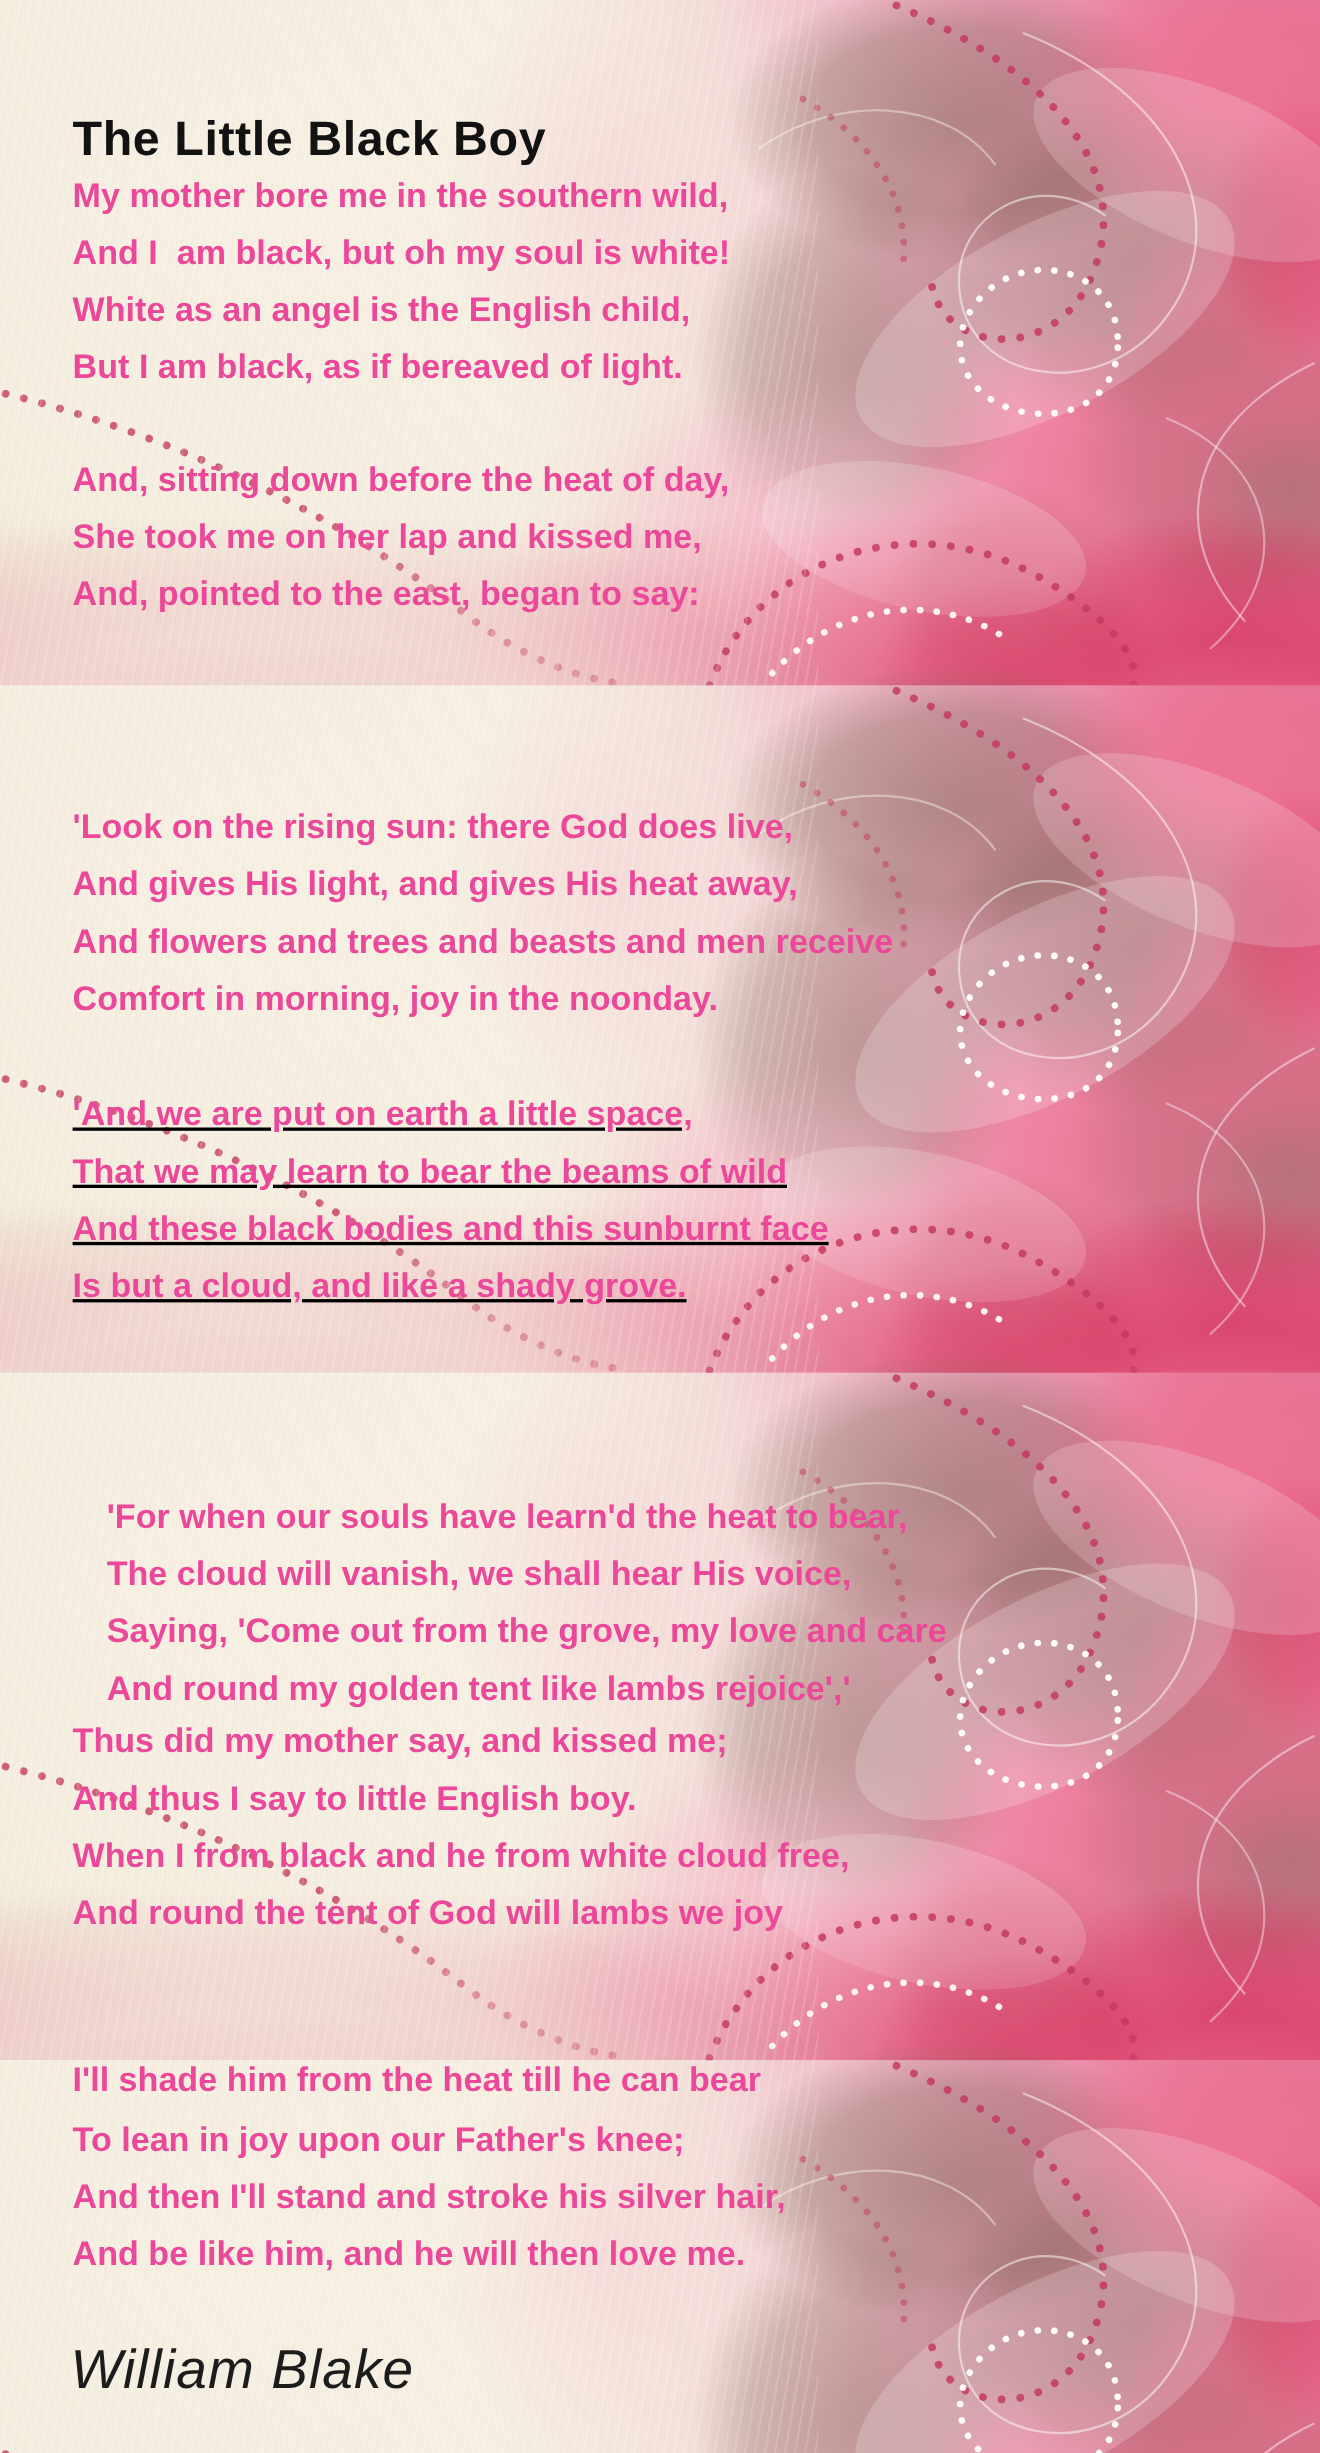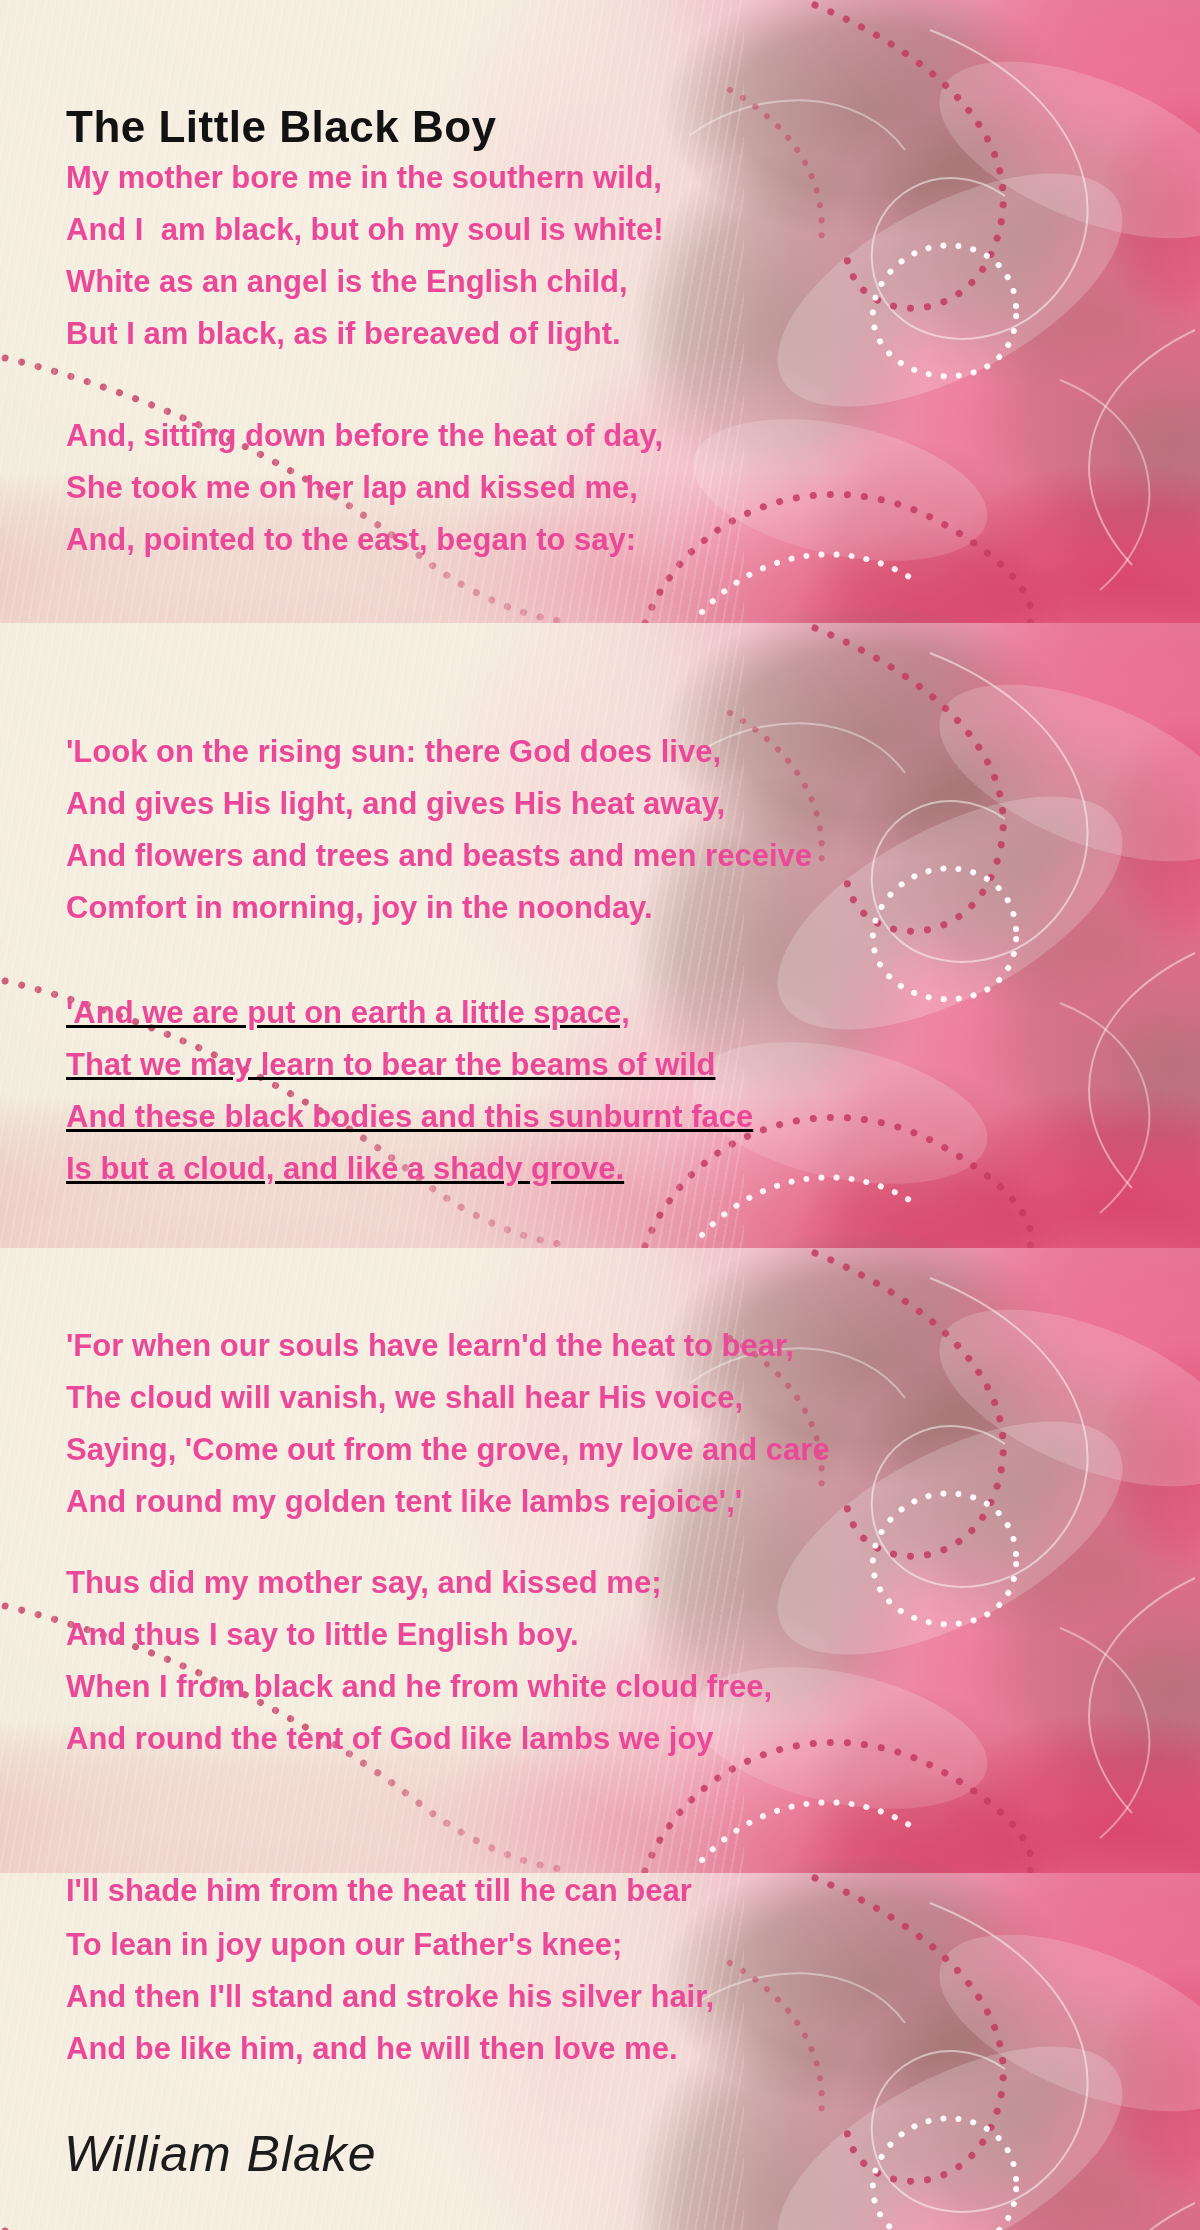--- a/index.html
+++ b/index.html
@@ -34,21 +34,21 @@
   }
   .author-signature {
     position: absolute; left: 64px; top: 2128px;
     font-size: 50px; font-style: italic; font-weight: 400;
     line-height: 52px; color: #1c1c1c; letter-spacing: 1px; white-space: pre-wrap;
   }
   .s1 { top: 152px; }
   .s2 { top: 410px; }
   .s3 { top: 726px; }
   .s4 { top: 987px; text-decoration: underline; }
-  .s5 { top: 1320px; }
+  .s5 { top: 1353px; margin-left: 31px; }
   .s6 { top: 1557px; }
   .s7 { top: 1865px; }
   .s8 { top: 1919px; }
 </style>
 </head>
 <body>
 
 <div class="page">
 
   <div class="bg-layer">
@@ -172,21 +172,21 @@
     <div class="stanza s5">
         <div class="line">'For when our souls have learn'd the heat to bear,</div>
         <div class="line">The cloud will vanish, we shall hear His voice,</div>
         <div class="line">Saying, 'Come out from the grove, my love and care</div>
         <div class="line">And round my golden tent like lambs rejoice','</div>
       </div>
     <div class="stanza s6">
         <div class="line">Thus did my mother say, and kissed me;</div>
         <div class="line">And thus I say to little English boy.</div>
         <div class="line">When I from black and he from white cloud free,</div>
-        <div class="line">And round the tent of God like lambs we joy</div>
+        <div class="line">And round the tent of God will lambs we joy</div>
       </div>
     <div class="stanza s7">
         <div class="line">I'll shade him from the heat till he can bear</div>
       </div>
     <div class="stanza s8">
         <div class="line">To lean in joy upon our Father's knee;</div>
         <div class="line">And then I'll stand and stroke his silver hair,</div>
         <div class="line">And be like him, and he will then love me.</div>
       </div>
 

